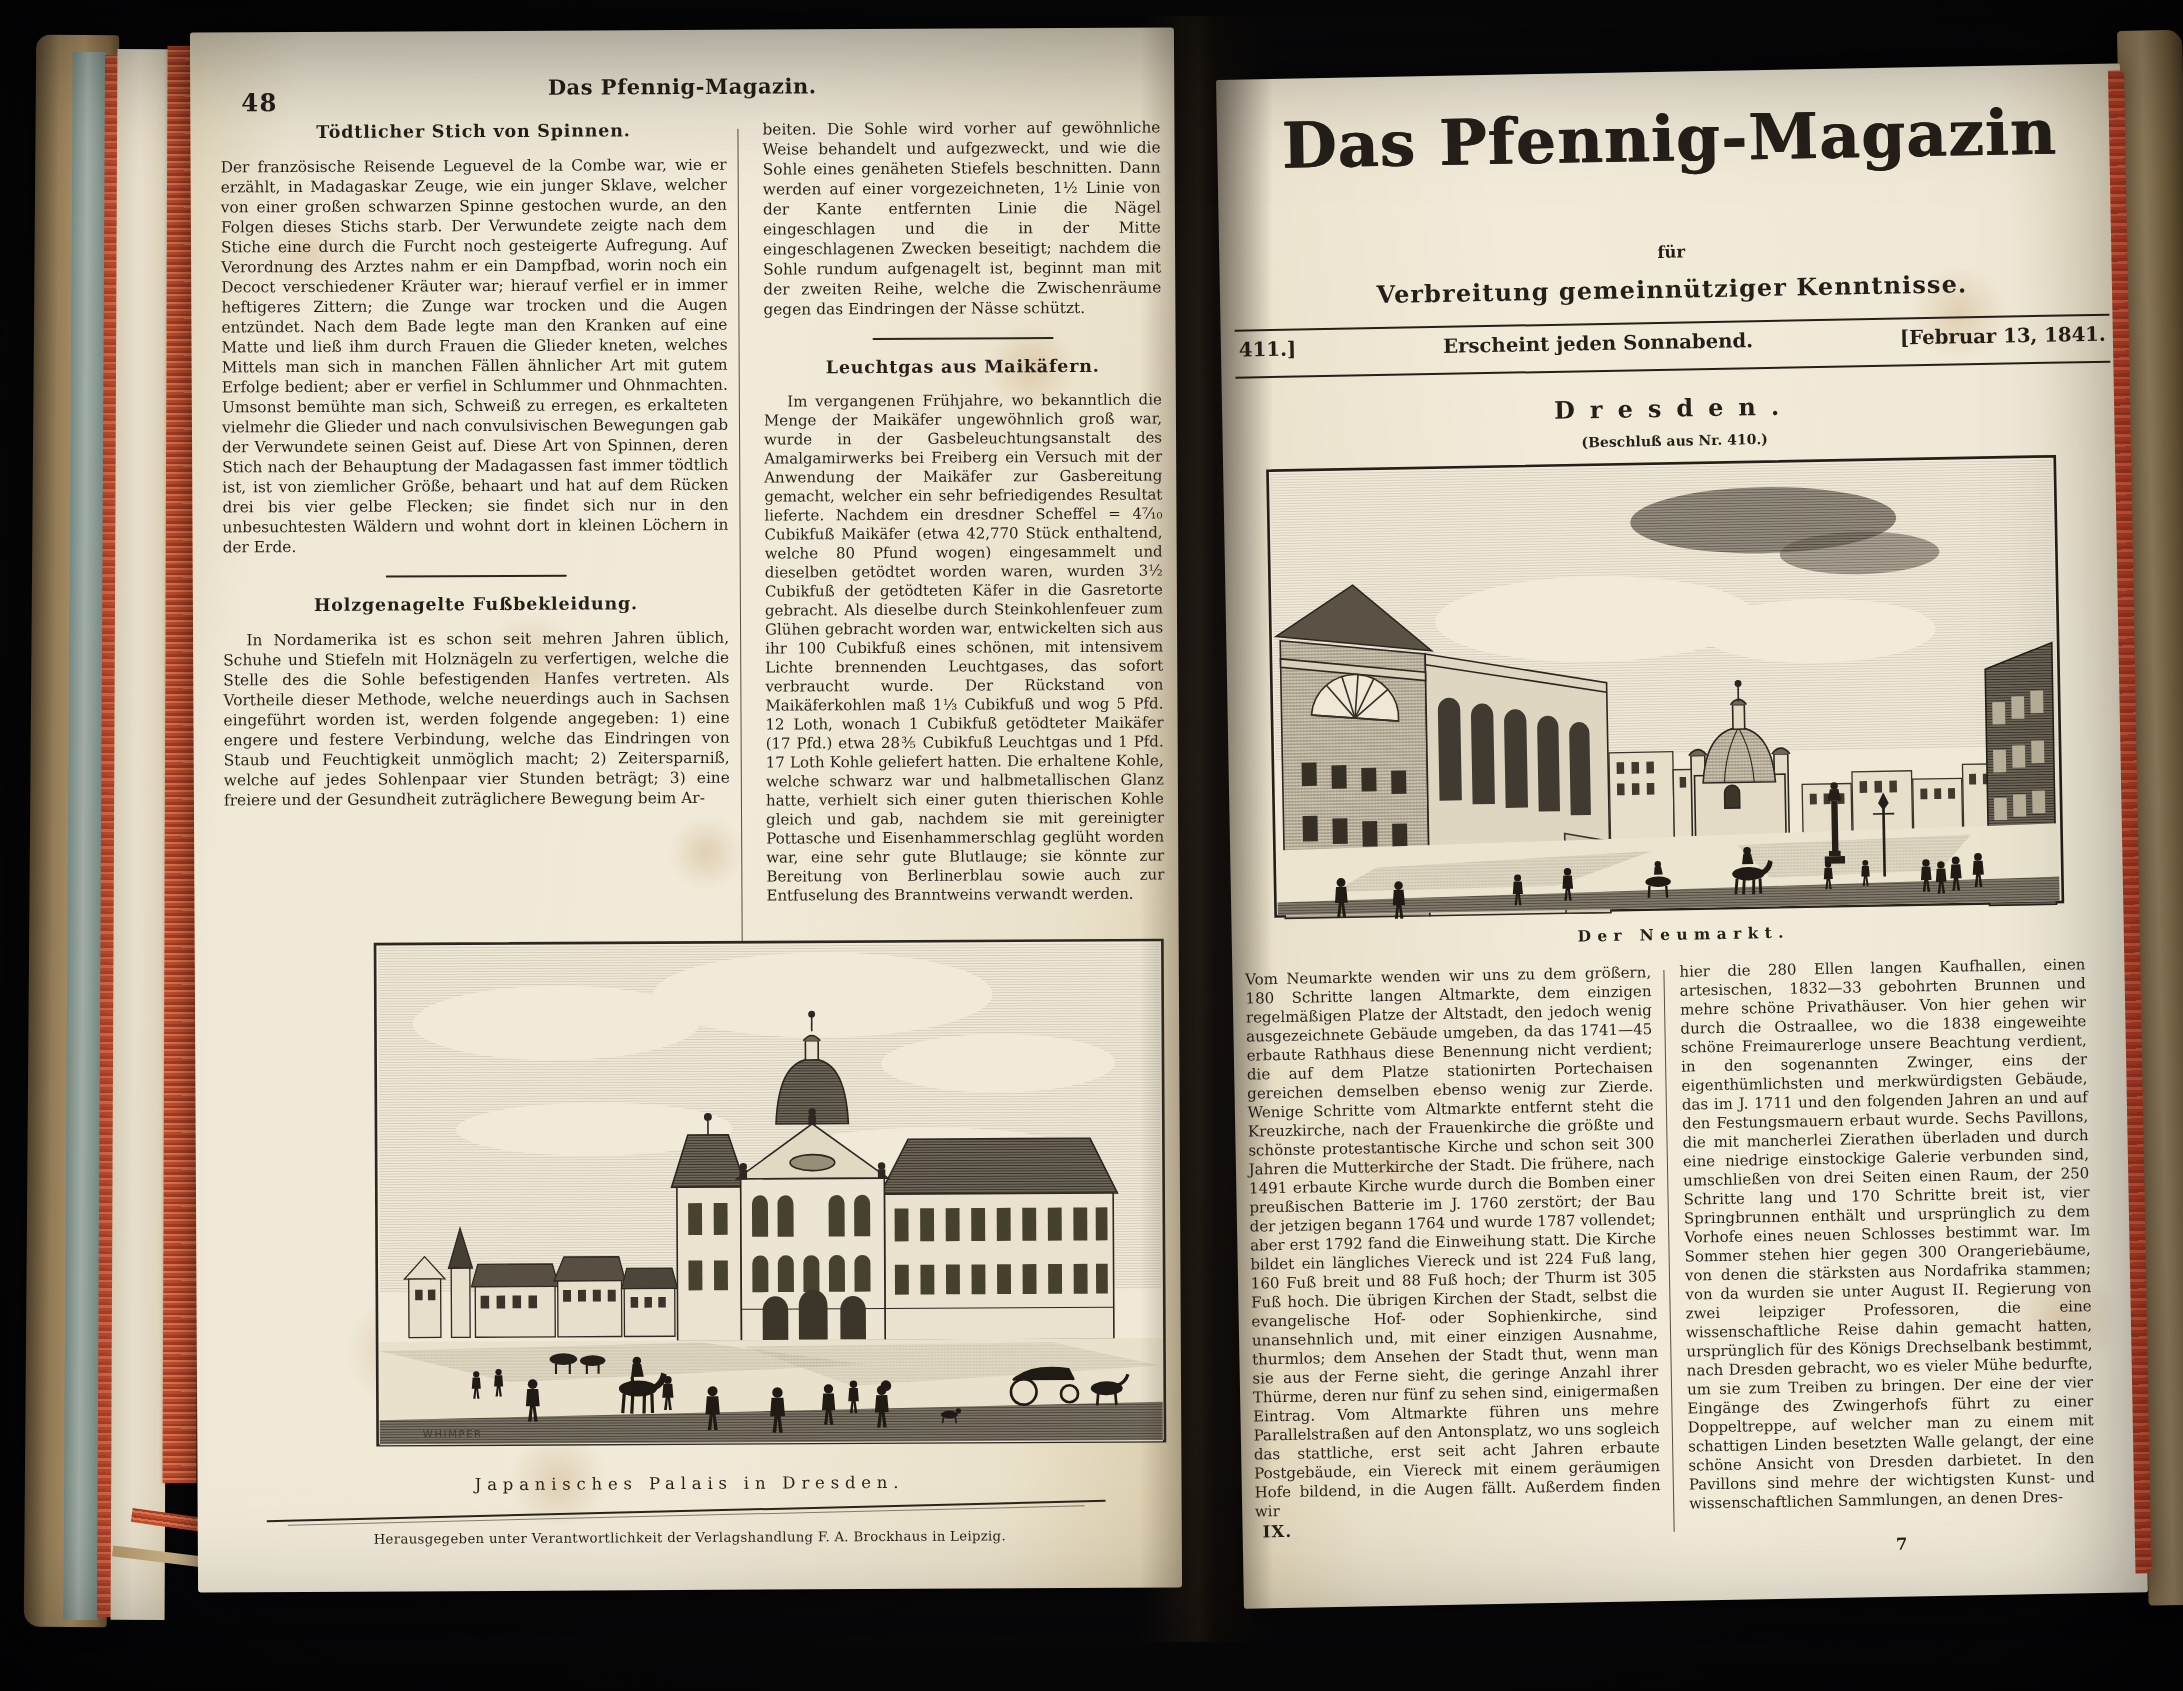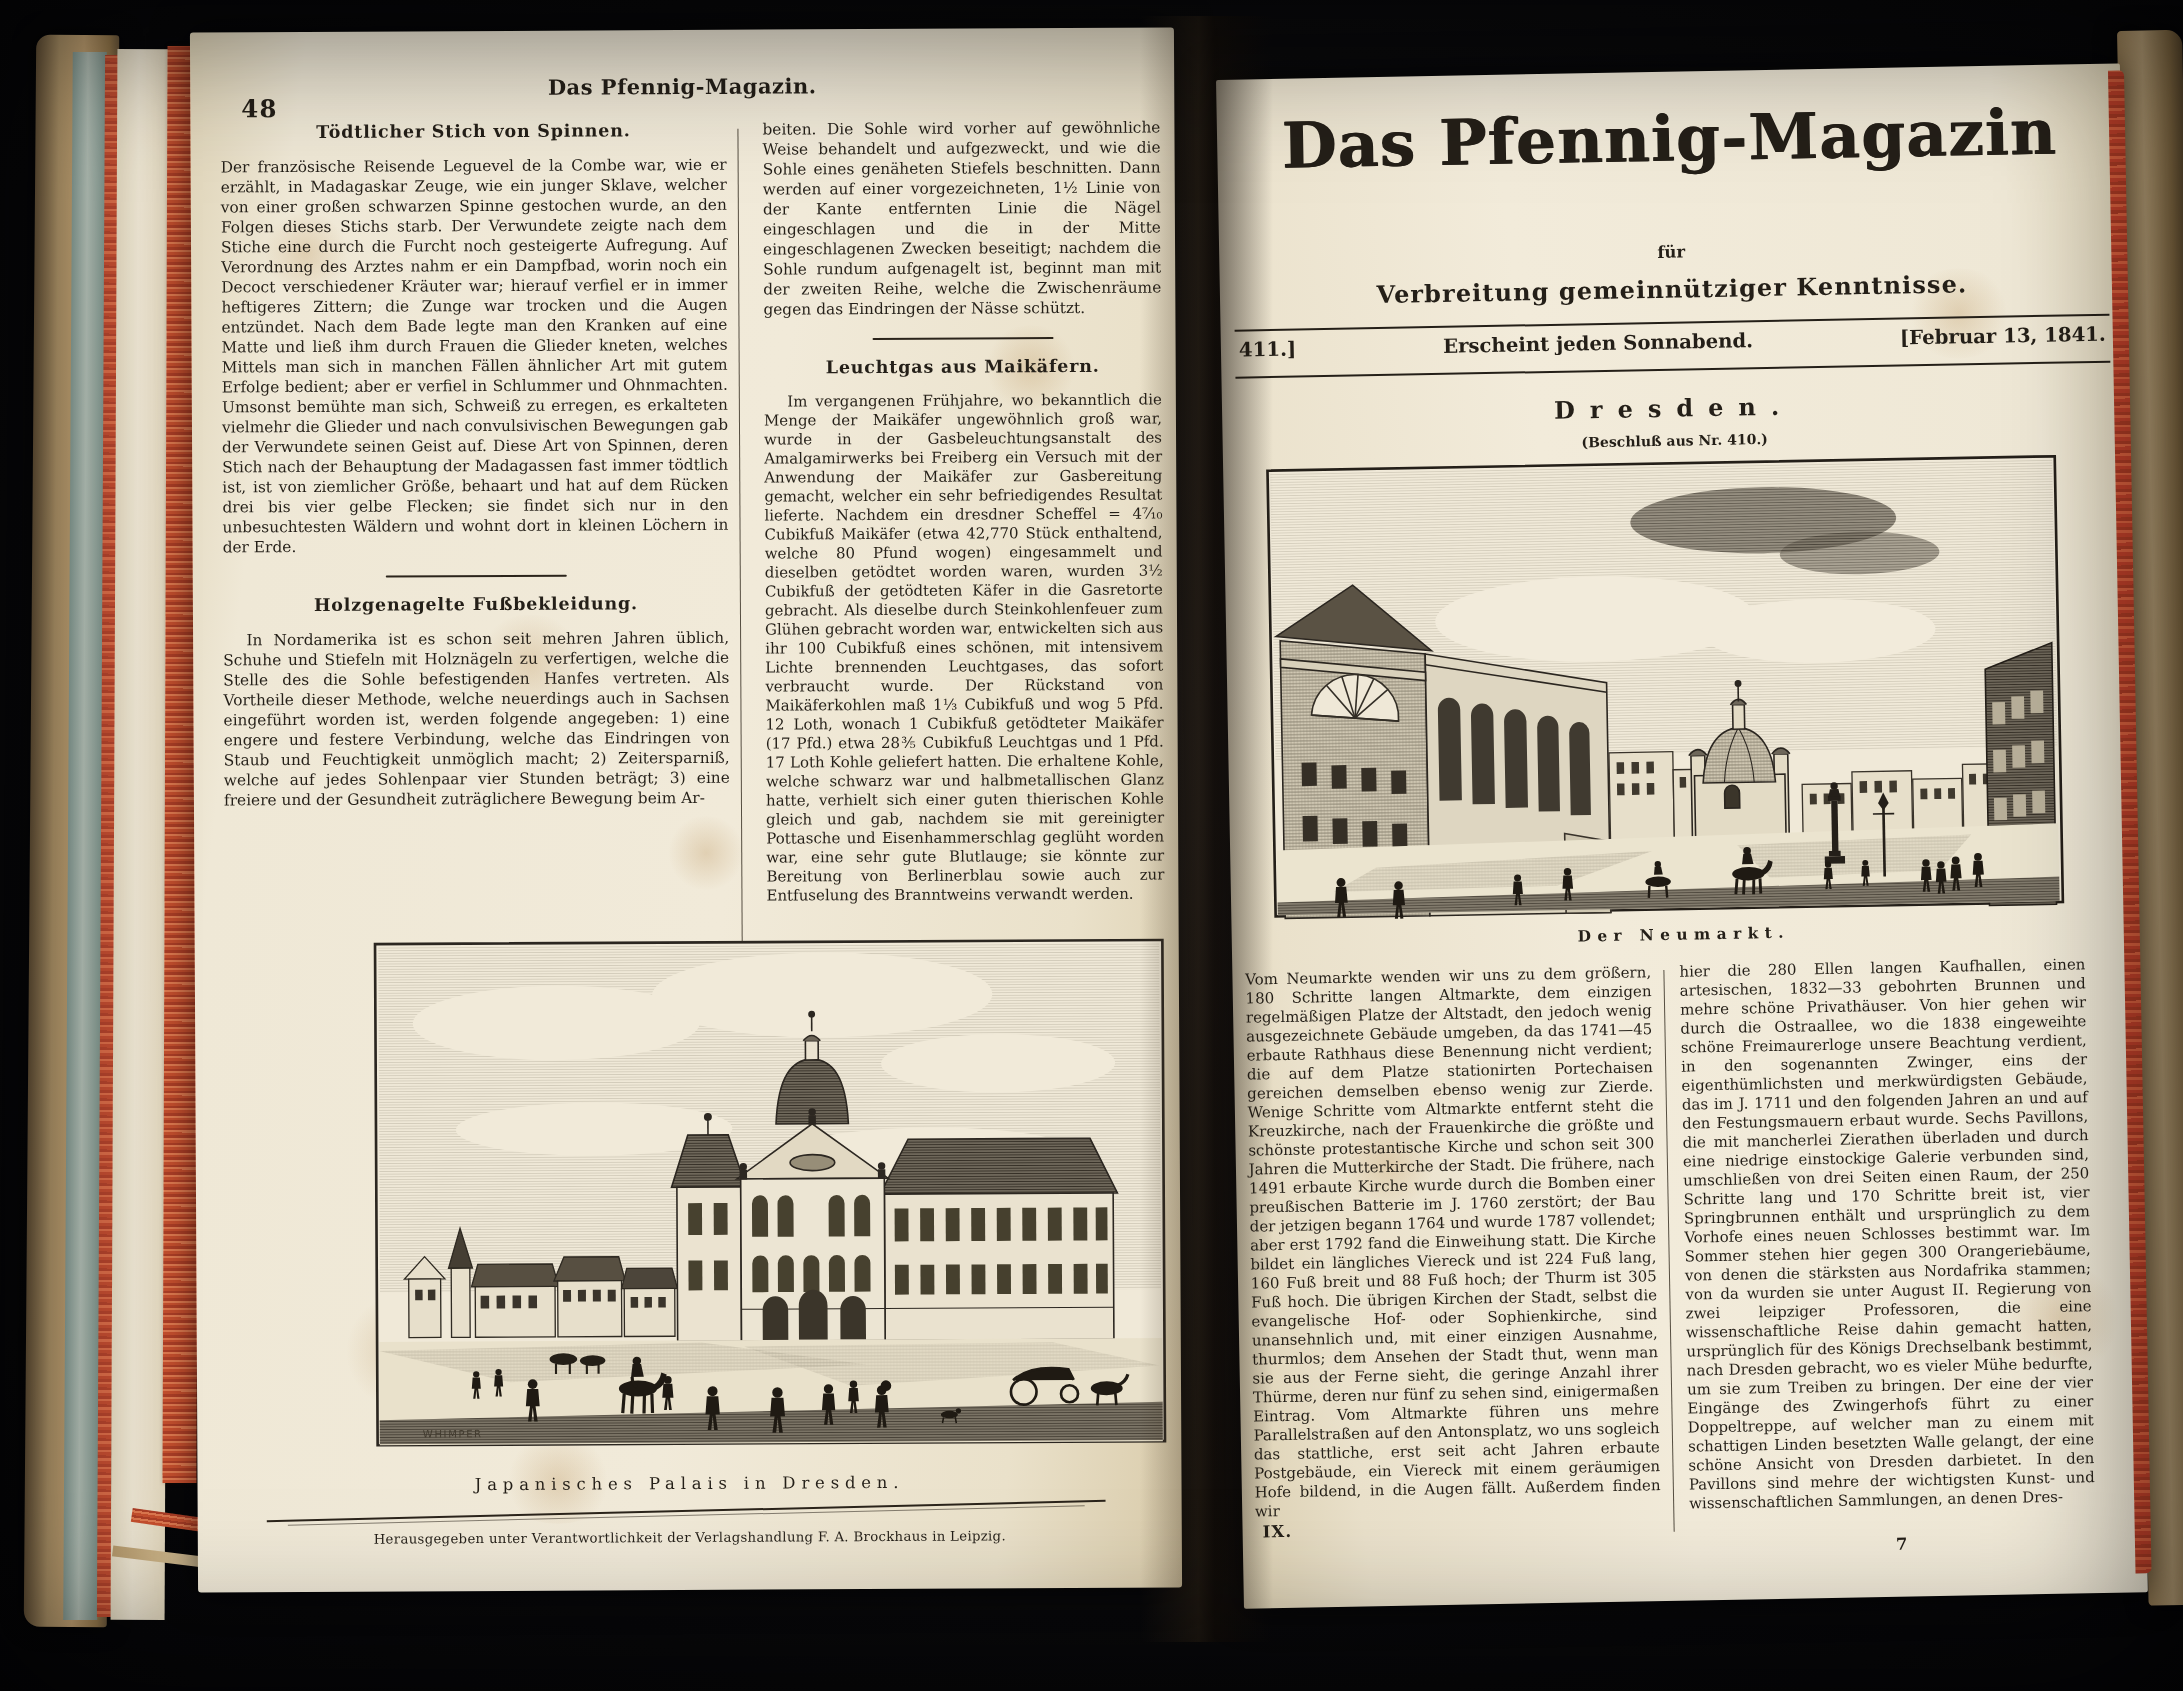--- a/index.html
+++ b/index.html
@@ -45,21 +45,21 @@
   .fx2{left:276px;top:584px;width:122px;height:96px;}
   .fx3{left:138px;top:1264px;width:138px;height:112px;}
   .fx4{left:786px;top:297px;width:106px;height:85px;}
   .fx5{left:467px;top:786px;width:90px;height:74px;}
   .fx6{left:680px;top:202px;width:117px;height:90px;}
   .fx7{left:96px;top:1041px;width:112px;height:90px;}
   .fx8{left:754px;top:1201px;width:138px;height:106px;}
   .fx9{left:521px;top:457px;width:85px;height:69px;}
   .fx10{left:297px;top:1408px;width:127px;height:85px;}
   
-  #lp-number{left:51px;top:62px;font-size:24.4px;font-weight:bold;letter-spacing:1.1px;}
+  #lp-number{left:51px;top:56px;font-size:24.4px;font-weight:bold;letter-spacing:1.1px;}
   #lp-head{left:0;top:44px;width:100%;text-align:center;font-size:21px;font-weight:bold;letter-spacing:0.5px;}
   .col{position:absolute;}
   #l-col1{left:30px;top:90px;width:506px;}
   #l-col2{left:572px;top:90px;width:398px;}
   #l-colrule{left:547px;top:99px;width:1.1px;height:822px;background:rgba(42,34,23,.78);}
   .art-title{text-align:center;font-size:17.5px;font-weight:bold;letter-spacing:0.8px;margin:0 0 15px 0;}
   .body-text{font-size:15.4px;line-height:20px;text-align:justify;margin:0;}
   .body-text.small{font-size:15px;line-height:19px;}
   .indent{text-indent:23.4px;}
   .divider{width:181px;height:1.6px;background:#2b241b;margin:19px auto 17px auto;border-radius:1.1px;}

